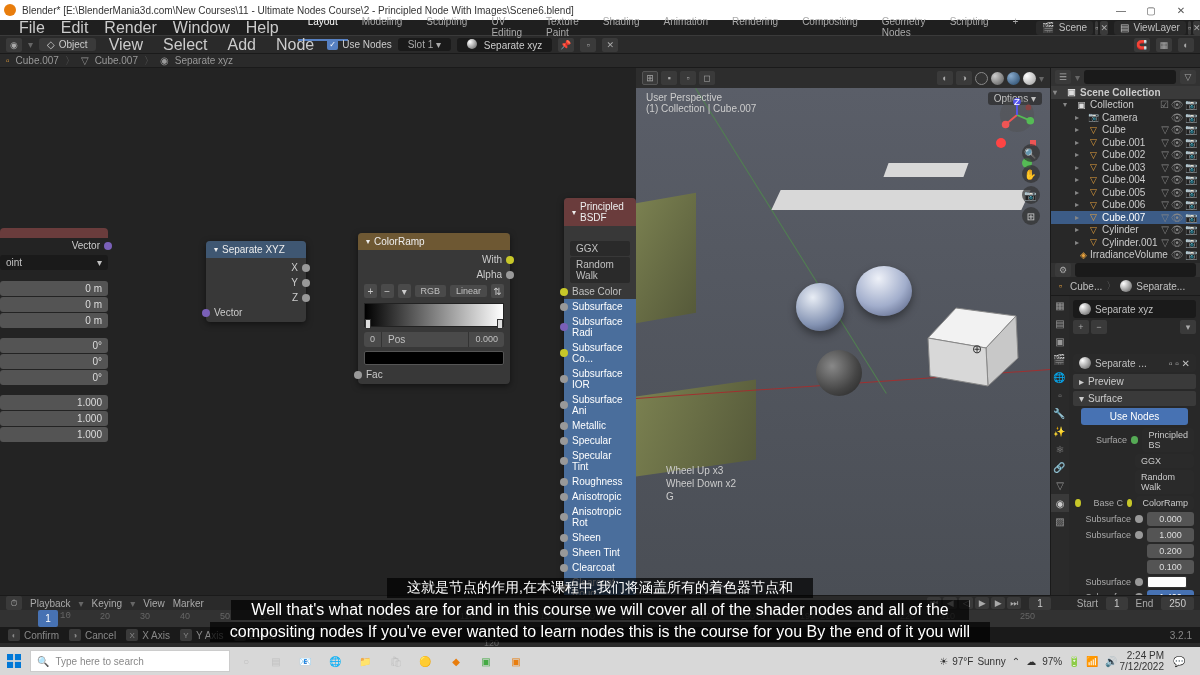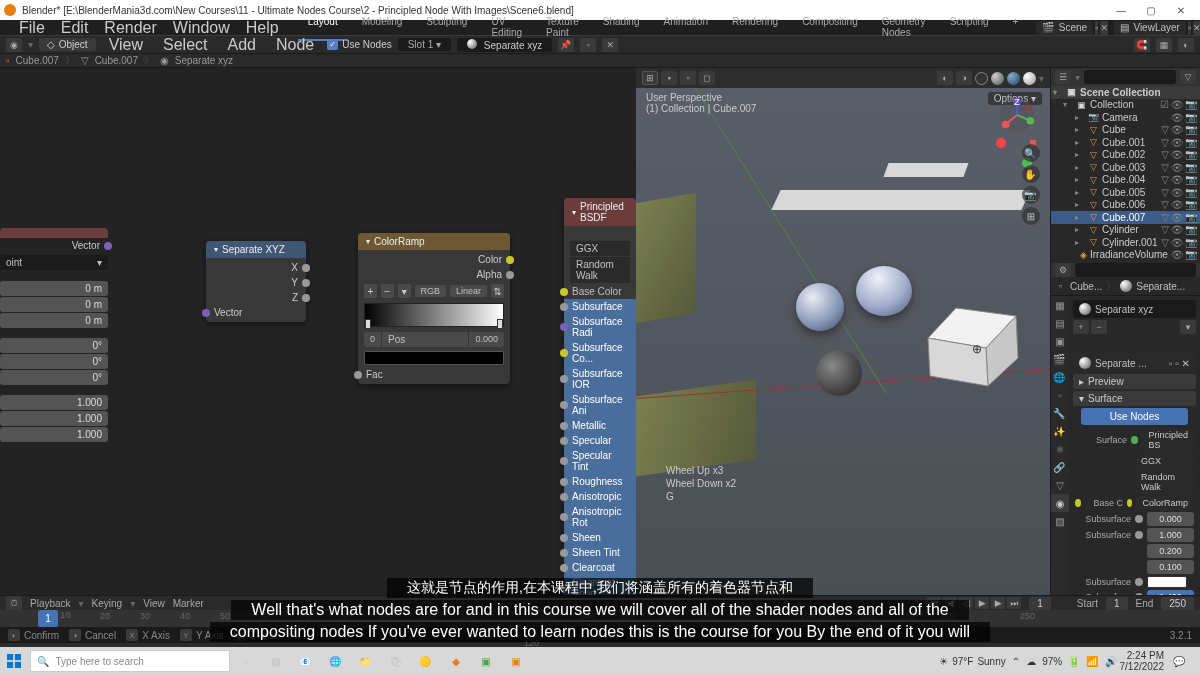--- a/index.html
+++ b/index.html
@@ -347,21 +347,21 @@
     </div>
 
     <div class="node colorramp">
       <div class="node-header">
           <span class="tri">▾</span>
           <span>ColorRamp</span>
         </div>
       <div class="node-body">
         <div class="node-row">
             <span style="flex:1;"></span>
-            <span>Color</span>
+            <span>With</span>
             <span class="socket-dot out" style="background:#c7c729;"></span>
           </div>
         <div class="node-row">
             <span style="flex:1;"></span>
             <span>Alpha</span>
             <span class="socket-dot out" style="background:#999;"></span>
           </div>
         <div class="ramp-ctl">
           <span class="btn">+</span>
           <span class="btn">−</span>
@@ -826,21 +826,21 @@
       <span class="frame-mark" style="left: 100px;">20</span>
       <span class="frame-mark" style="left: 140px;">30</span>
       <span class="frame-mark" style="left: 180px;">40</span>
       <span class="frame-mark" style="left: 220px;">50</span>
       <span class="frame-mark" style="left: 260px;">60</span>
       <span class="frame-mark" style="left: 300px;">70</span>
       <span class="frame-mark" style="left: 340px;">80</span>
       <span class="frame-mark" style="left: 380px;">90</span>
       <span class="frame-mark" style="left: 420px;">100</span>
       <span class="frame-mark" style="left: 460px;">110</span>
-      <span class="frame-mark" style="left: 524px; margin-top: 27px;">120</span>
+      <span class="frame-mark" style="left: 484px; margin-top: 27px;">120</span>
       <span class="frame-mark" style="left: 540px;">130</span>
       <span class="frame-mark" style="left: 580px;">140</span>
       <span class="frame-mark" style="left: 620px;">150</span>
       <span class="frame-mark" style="left: 660px;">160</span>
       <span class="frame-mark" style="left: 700px;">170</span>
       <span class="frame-mark" style="left: 740px;">180</span>
       <span class="frame-mark" style="left: 780px; margin-left: 20px;">190</span>
       <span class="frame-mark" style="left: 820px;">200</span>
       <span class="frame-mark" style="left: 860px;">210</span>
       <span class="frame-mark" style="left: 900px;">220</span>

